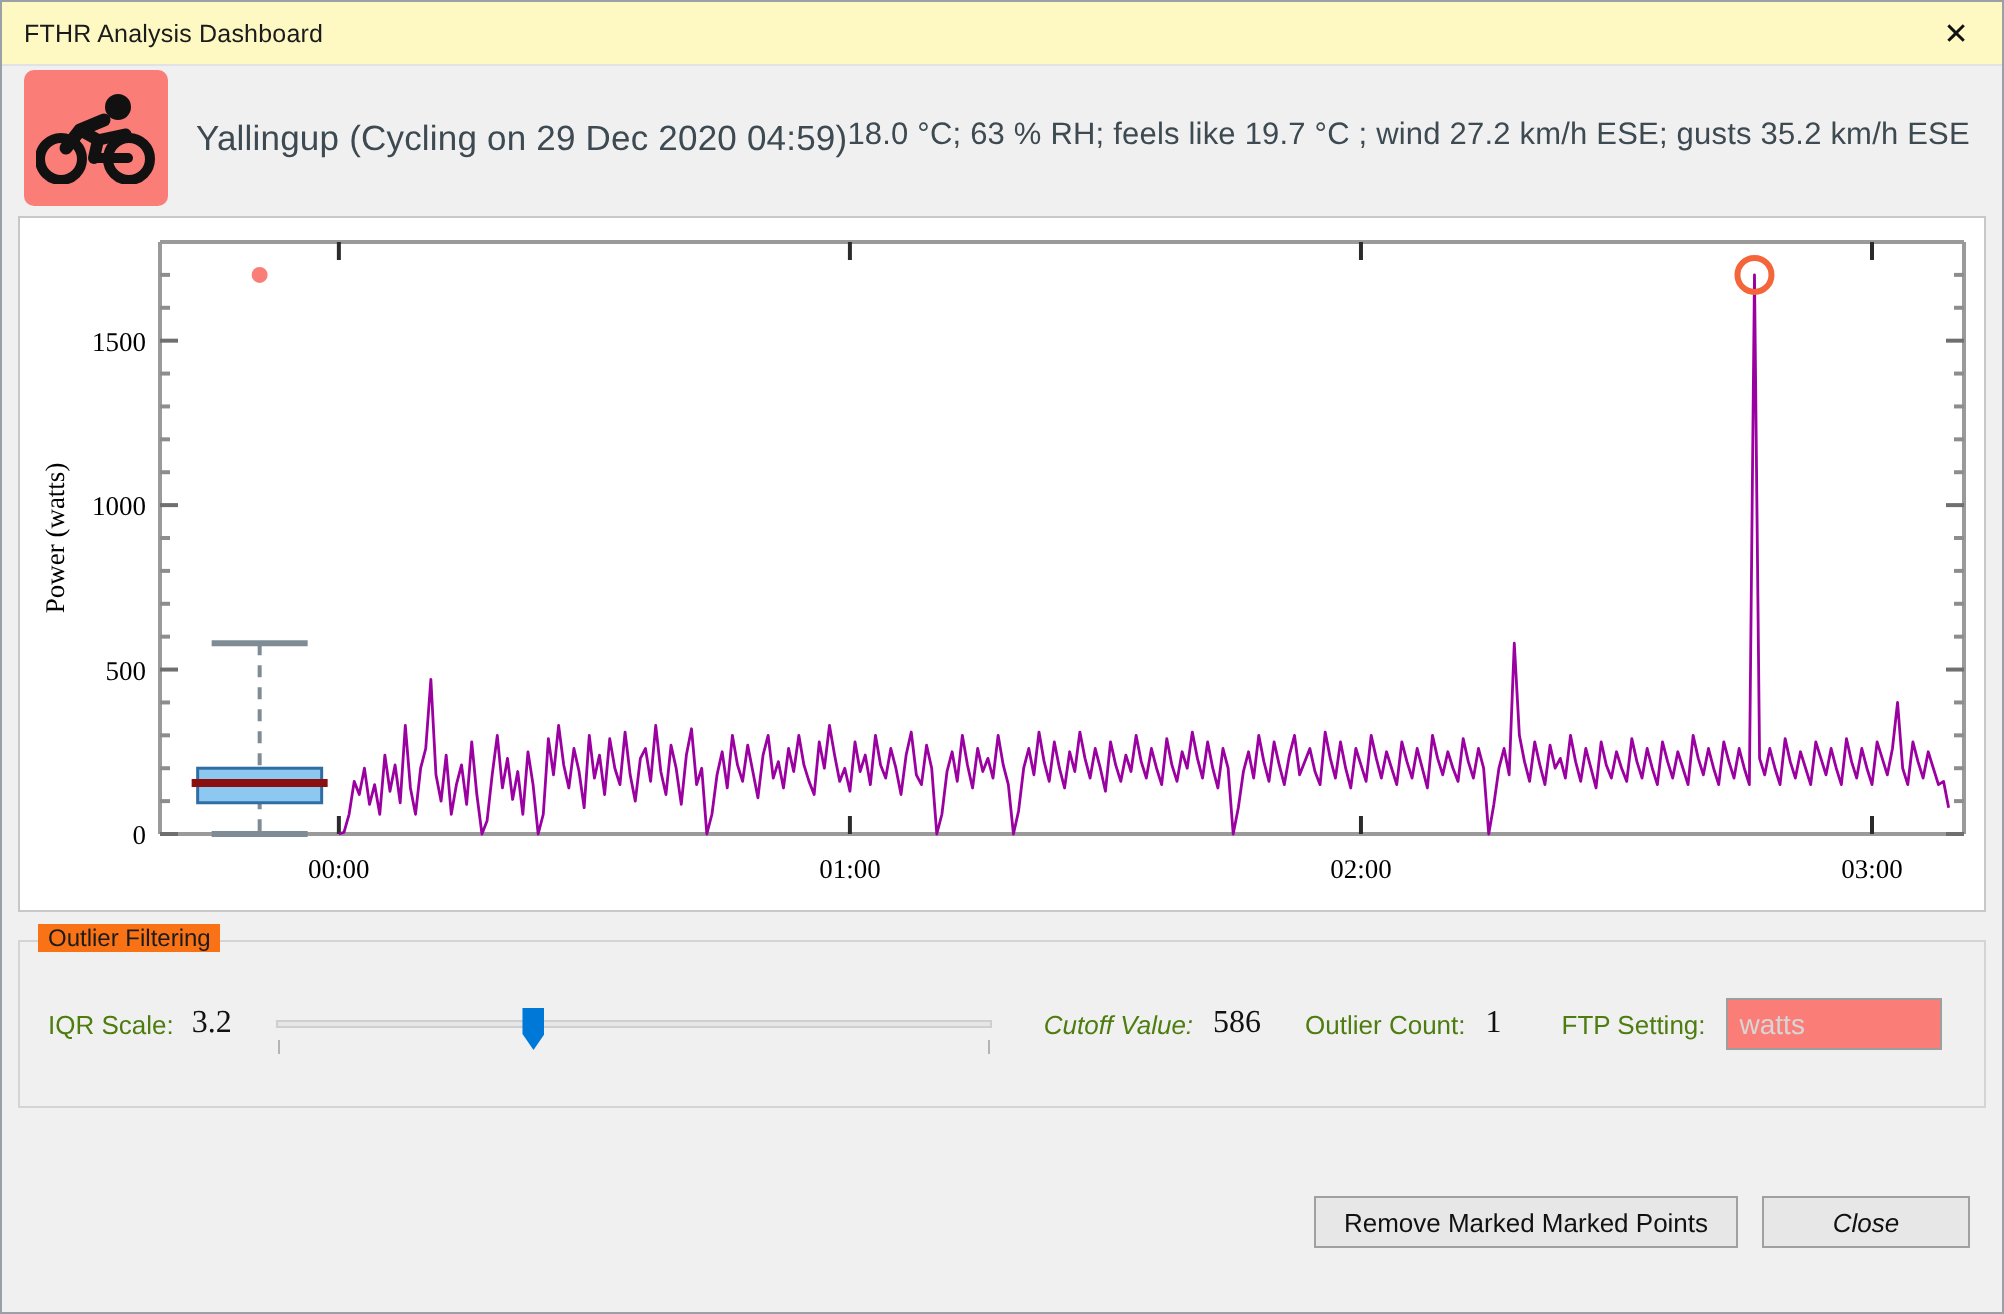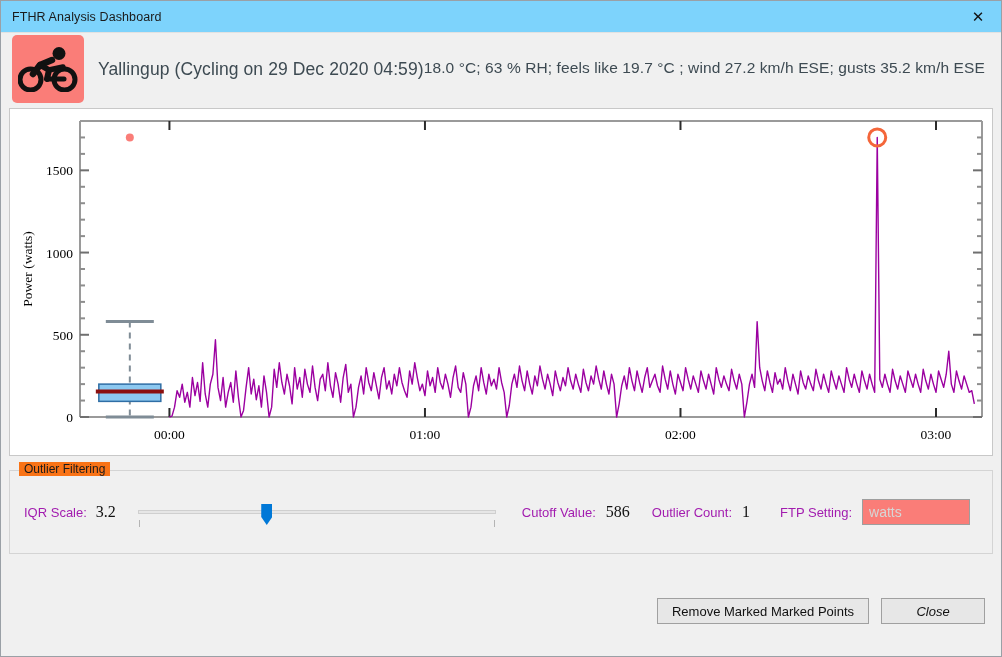--- a/index.html
+++ b/index.html
@@ -9,21 +9,21 @@
     background:#f0f0f0;
     -webkit-font-smoothing:antialiased;
   }
   .window{
     position:absolute;left:0;top:0;width:1002px;height:657px;
     background:#f0f0f0;border:1px solid #9aa0a6;box-sizing:border-box;
     display:flex;flex-direction:column;
   }
   
   .titlebar{
-    height:31px;min-height:31px;background:#7dd3fc;
+    height:31px;min-height:31px;background:#fef9c3;
     display:flex;align-items:center;justify-content:space-between;
     border-bottom:1px solid #e2e2e2;
     gap:40px;
   }
   .titlebar .title{
     font-size:12.5px;color:#1b1b1b;padding-left:11px;letter-spacing:.1px;
   }
   .titlebar .close{
     width:46px;height:30px;display:flex;align-items:center;justify-content:center;
     font-size:15px;color:#111;cursor:default;
@@ -53,21 +53,21 @@
     height:84px;min-height:84px;box-sizing:border-box;
   }
   .groupbox .legend{
     position:absolute;top:-9px;left:9px;background:#f97316;padding:0 5px;
     font-size:12px;color:#1b1b1b;
   }
   .ctrl-row{
     position:absolute;left:0;top:0;width:100%;height:100%;
     display:flex;align-items:center;padding:0 14px;box-sizing:border-box;
   }
-  .lbl{font-size:13px;color:#a21caf;}
+  .lbl{font-size:13px;color:#4d7c0f;}
   .val{font-size:16px;color:#111;font-family:"Liberation Serif", serif;}
   
   .slider{
     position:relative;width:358px;height:34px;margin-left:22px;margin-right:8px;
   }
   .slider .track{
     position:absolute;top:15px;left:0;width:358px;height:4px;
     background:#e6e6e6;border:1px solid #cfcfcf;box-sizing:border-box;
   }
   .slider .thumb{
@@ -206,21 +206,21 @@
       <span class="lbl">IQR Scale:</span>
       <span class="val" style="margin-left:9px;">3.2</span>
 
       <div class="slider">
         <div class="track"></div>
         <div class="thumb" id="slider-thumb" style="left: 123.38px;"></div>
         <div class="tickL"></div>
         <div class="tickR"></div>
       </div>
 
-      <span class="lbl" style="margin-left:18px;">Cutoff Value:</span>
+      <span class="lbl" style="margin-left:18px;font-style:italic;">Cutoff Value:</span>
       <span class="val" style="margin-left:10px;">586</span>
 
       <span class="lbl" style="margin-left:22px;">Outlier Count:</span>
       <span class="val" style="margin-left:10px;">1</span>
 
       <span class="lbl" style="margin-left:30px;">FTP Setting:</span>
       <div class="ftp-input" style="margin-left:10px;">watts</div>
     </div>
   </div>
 

